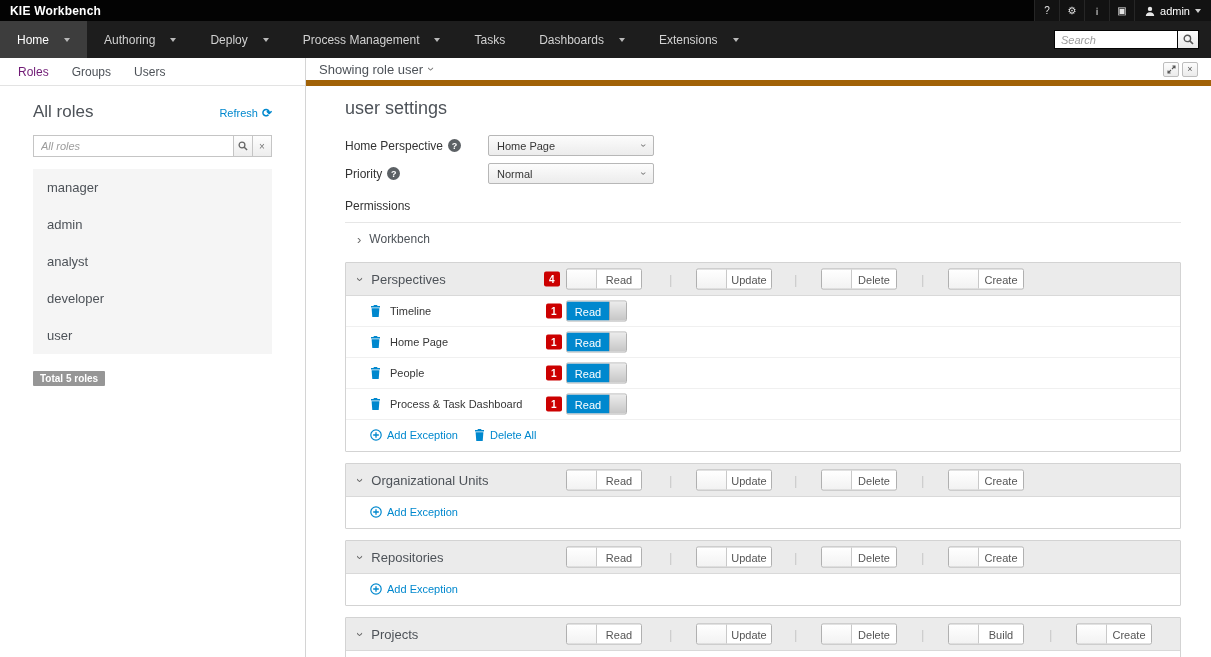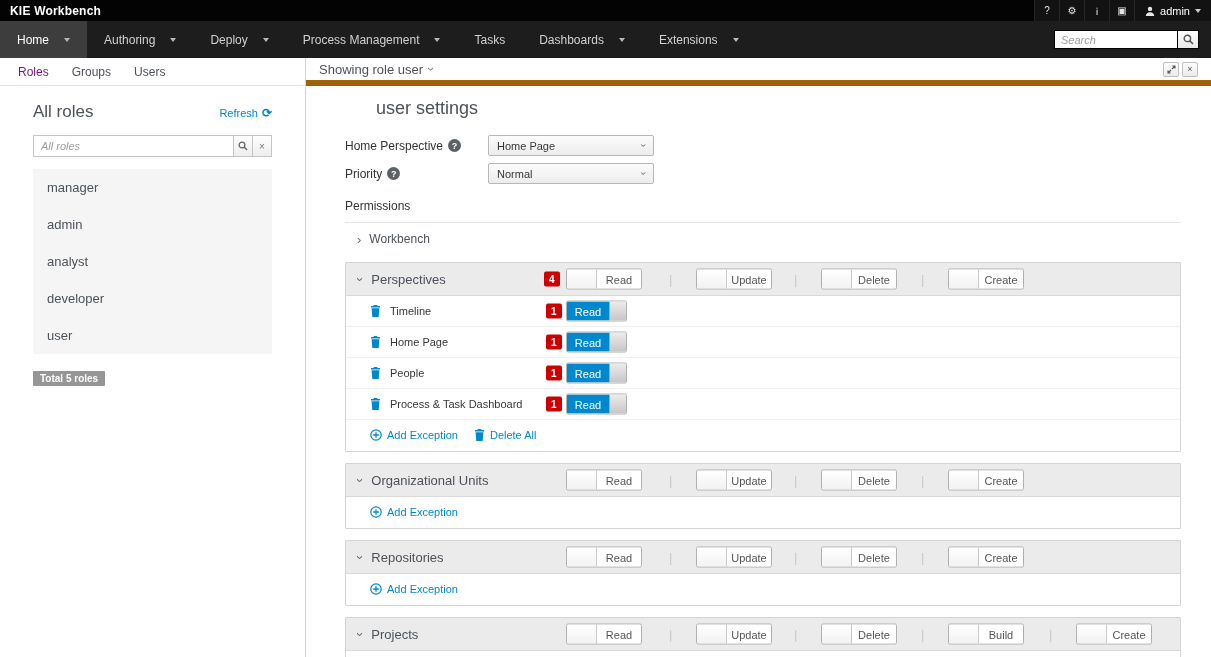--- a/index.html
+++ b/index.html
@@ -69,21 +69,21 @@
                  padding:0 13px; font-size:13px; color:#4d5258; }
   .hdr-caret { display:inline-block; transform:rotate(90deg); color:#777; font-size:12px;
                margin-left:6px; cursor:pointer; }
   .mh-buttons { margin-left:auto; display:flex; gap:3px; }
   .mh-btn { width:16px; height:15px; border:1px solid #bdbdbd; border-radius:2px;
             background:linear-gradient(#fdfdfd,#ebebeb); font-size:9px; color:#555;
             display:flex; align-items:center; justify-content:center; line-height:1; }
 
   
   .content { padding:12px 30px 0 39px; flex:1; overflow:hidden; }
-  .page-title { font-size:18px; font-weight:400; color:#4d5258; margin-bottom:16px;margin-left:31px; }
+  .page-title { font-size:18px; font-weight:400; color:#4d5258; margin-bottom:16px; }
   .field-row { display:flex; align-items:center; margin-bottom:7px; }
   .field-label { width:143px; font-size:12px; color:#333; display:flex; align-items:center; gap:5px; }
   .help-icon { width:13px; height:13px; border-radius:50%; background:#5c6165; color:#fff;
                font-size:9px; font-weight:bold; display:inline-flex; align-items:center;
                justify-content:center; cursor:pointer; }
   .select { width:166px; height:21px; border:1px solid #b7b7b7; border-radius:2px;
             background:linear-gradient(#fcfcfc,#ececec); font-size:11px; color:#363636;
             display:flex; align-items:center; padding:0 8px; cursor:pointer; }
   .sel-caret { margin-left:auto; display:inline-block; transform:rotate(90deg);
                color:#777; font-size:10px; }

